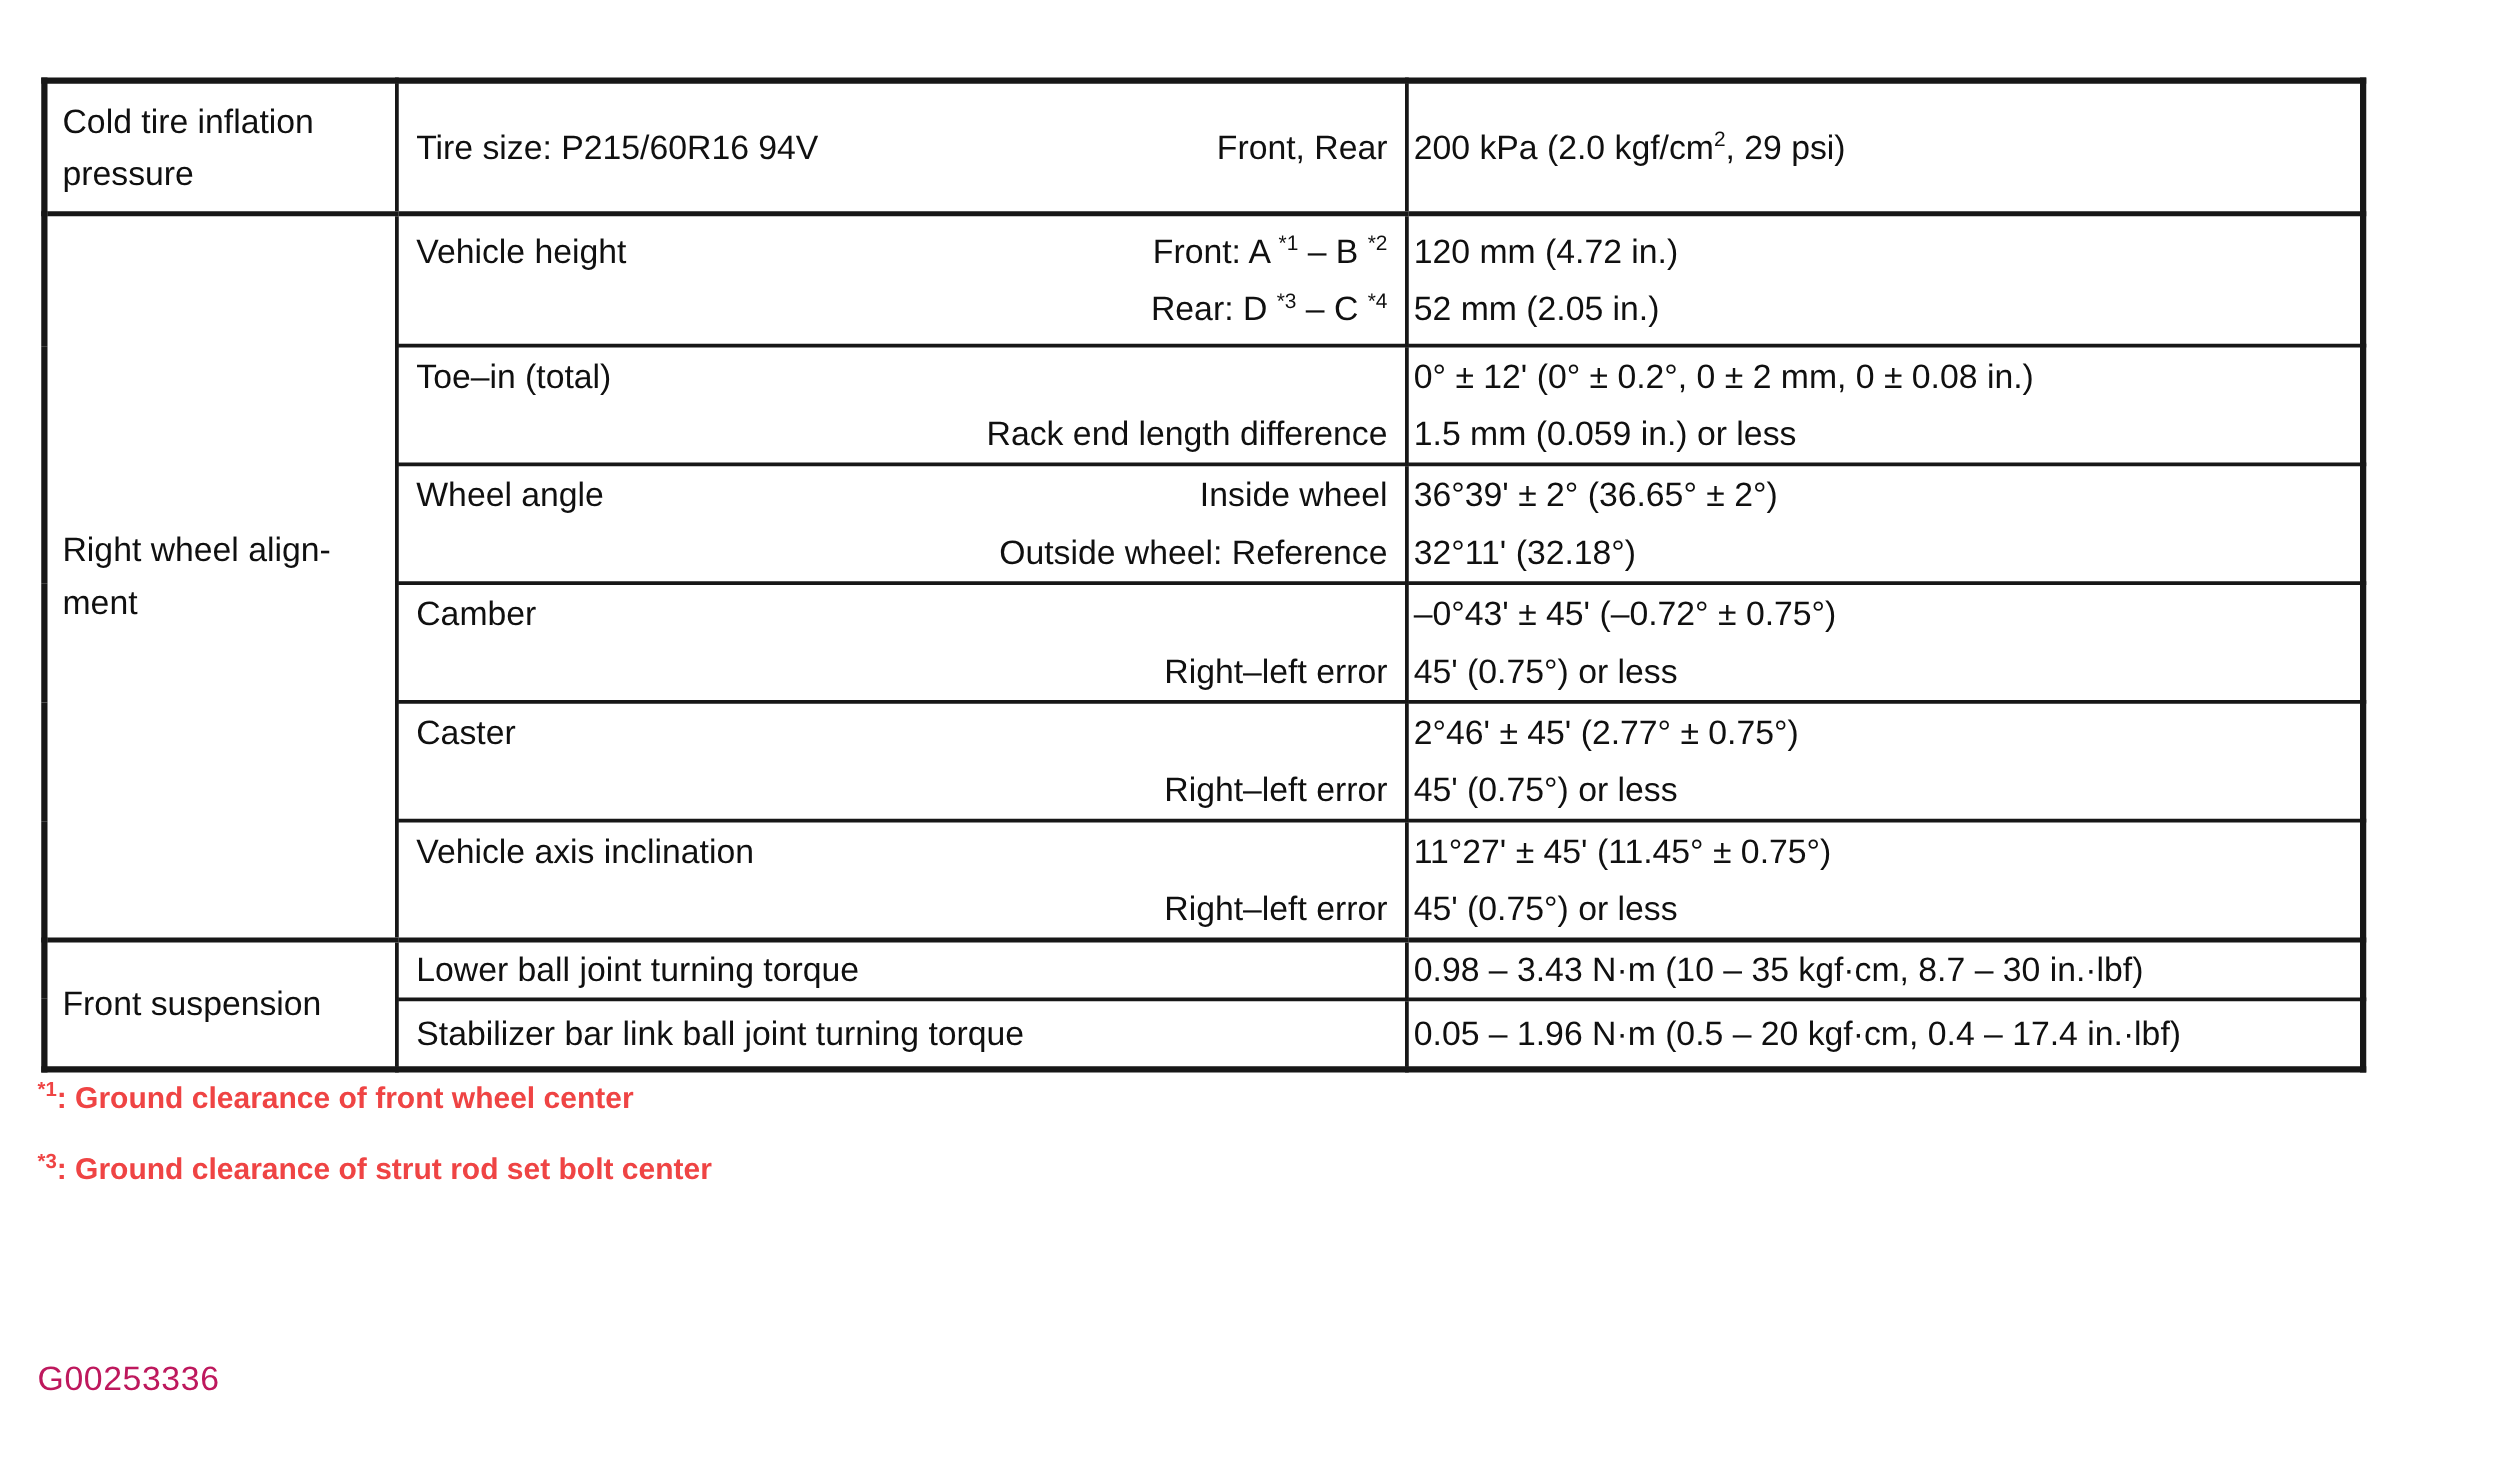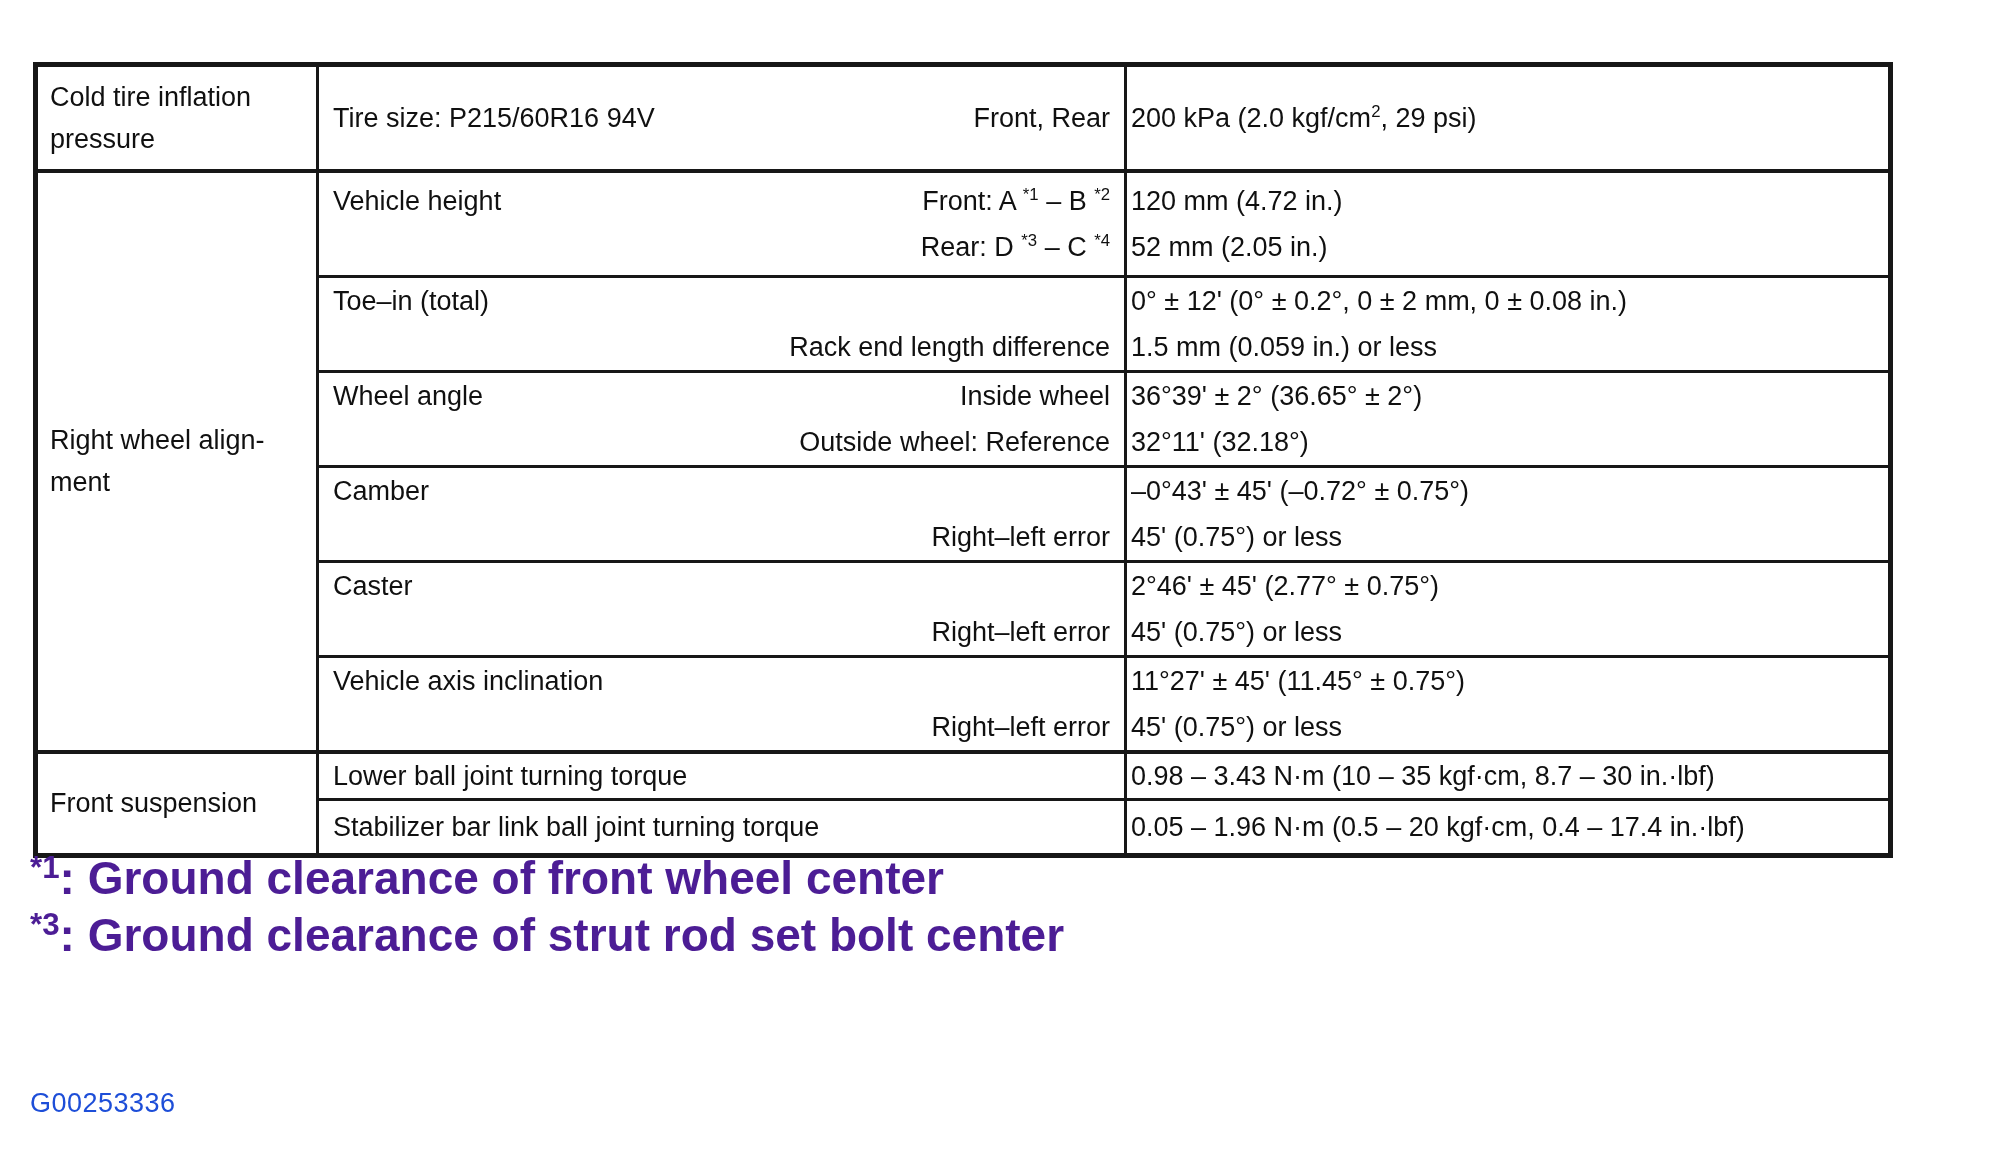--- a/index.html
+++ b/index.html
@@ -46,28 +46,28 @@
   }
   td.itm .wrap{padding:0 14px;}
   td.val .wrap{padding:0 4px;}
   .duo{display:flex;justify-content:space-between;align-items:baseline;}
   .rgt{text-align:right;}
   .single{line-height:34px;}
   sup.sp{font-size:0.62em;vertical-align:super;line-height:0;}
 
   .footnotes{
     position:absolute;left:30px;top:850px;
-    font-size:46px;font-weight:bold;color:#4c1d95;
+    font-size:24px;font-weight:bold;color:#ef4444;
   }
   .footnote{line-height:57px;white-space:nowrap;}
   .footnote sup{font-size:0.68em;vertical-align:super;line-height:0;}
 
   .figcode{
     position:absolute;left:30px;top:1088px;
-    font-size:27px;color:#1d4ed8;letter-spacing:0.5px;
+    font-size:27px;color:#be185d;letter-spacing:0.5px;
   }
 </style>
 </head>
 <body>
 
 <div class="page">
 
   <table class="spec">
     <colgroup>
       <col style="width:282px">

